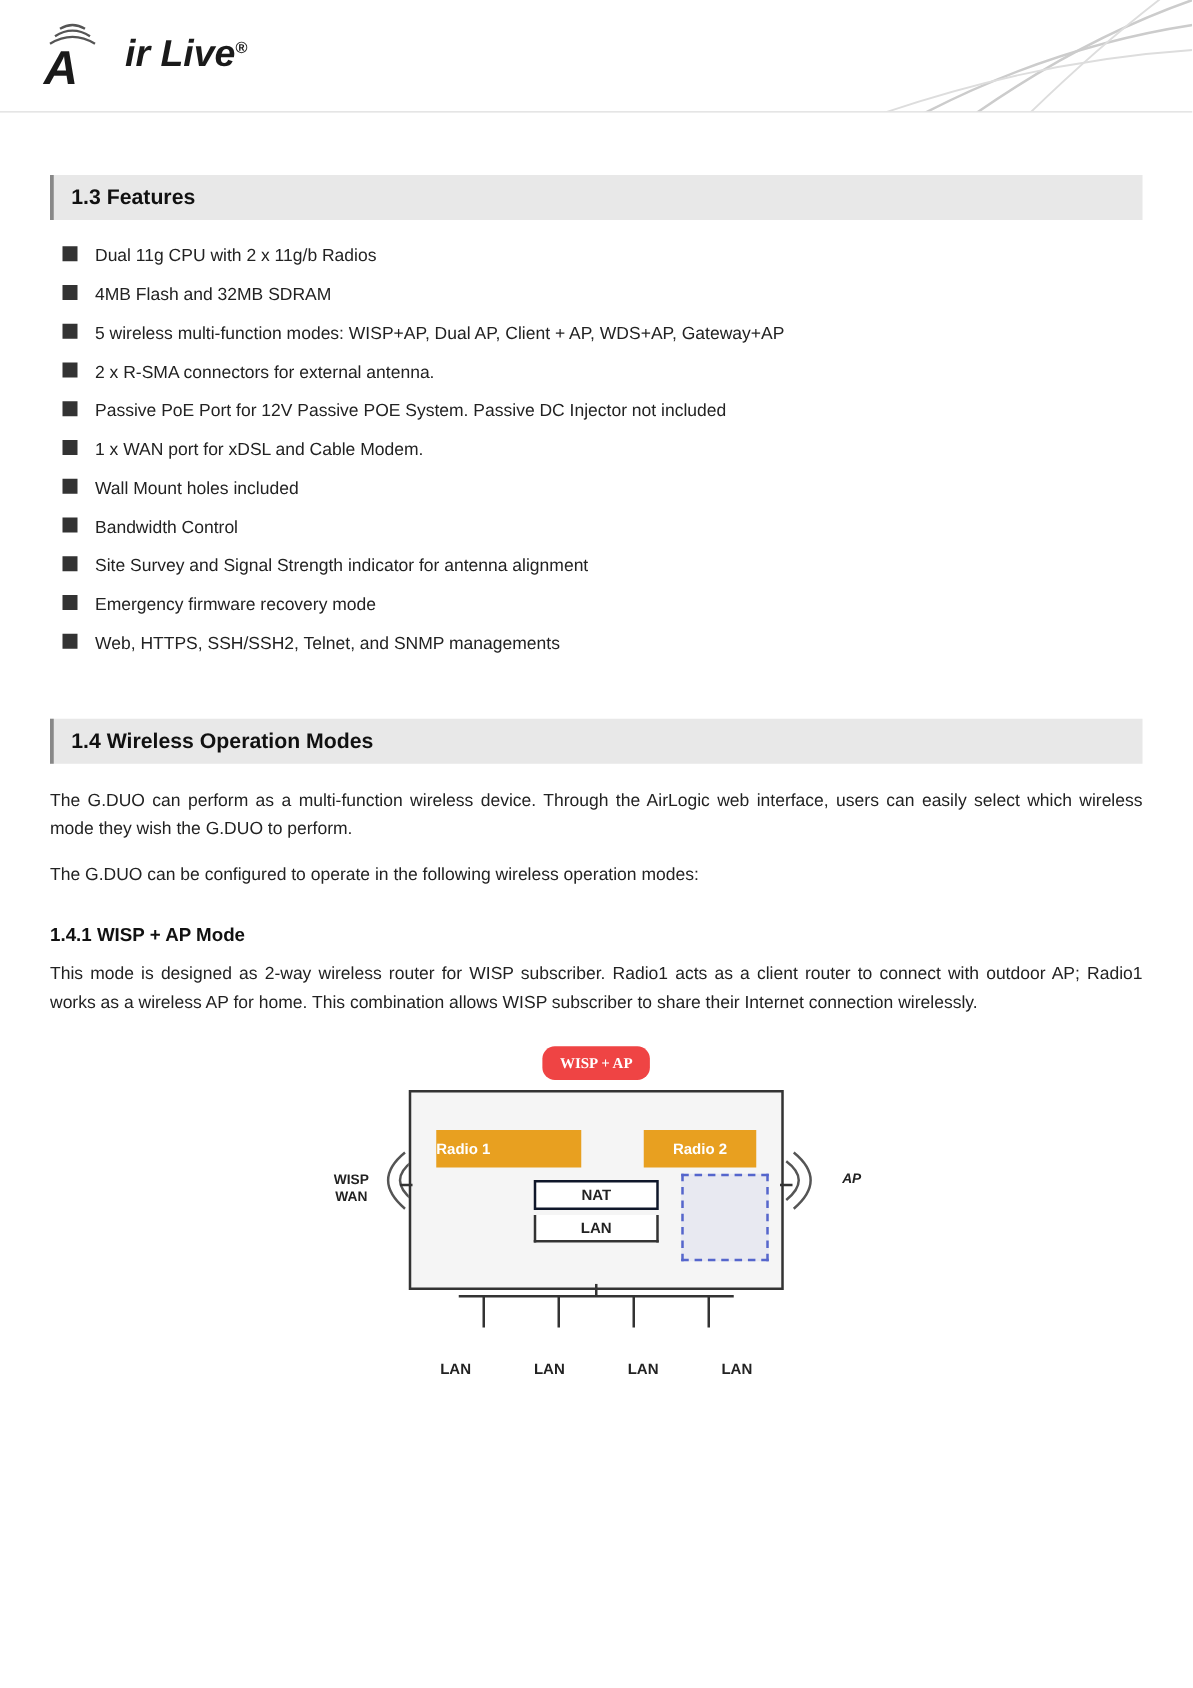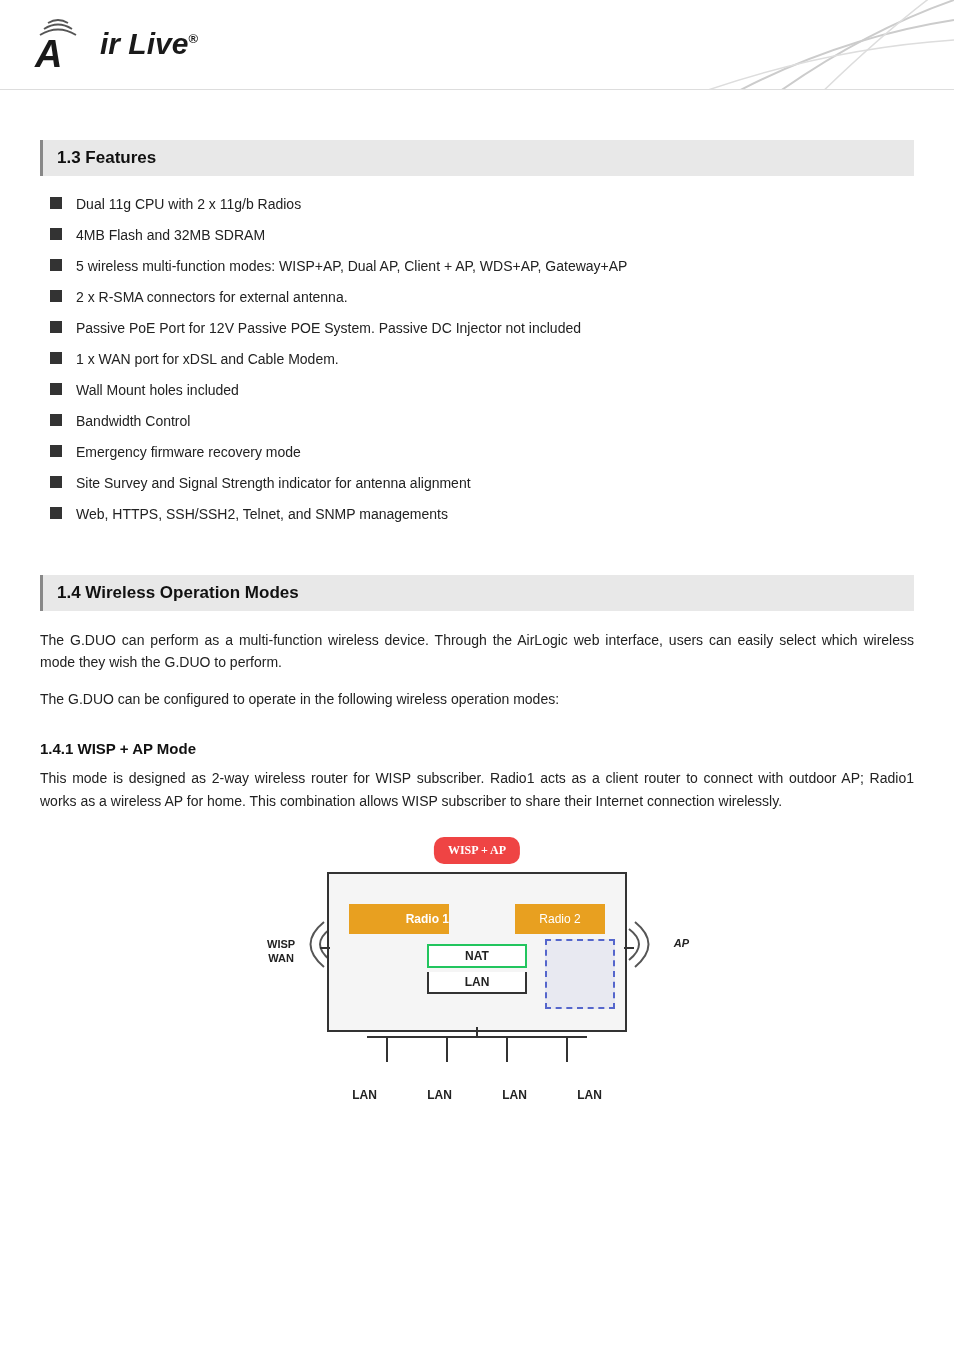--- a/index.html
+++ b/index.html
@@ -116,57 +116,57 @@
       border-radius: 10px;
       white-space: nowrap;
       font-family: Liberation Serif, serif;
     }
 
     
     .radio1-box {
       position: absolute;
       left: 20px;
       top: 30px;
-      width: 100px;
+      width: 116px;
       height: 30px;
       background: #e8a020;
       display: flex;
       align-items: center;
-      justify-content: flex-end;
+      justify-content: flex-start;
       font-size: 12px;
       font-weight: bold;
       color: #fff;
     }
     .radio2-box {
       position: absolute;
       right: 20px;
       top: 30px;
       width: 90px;
       height: 30px;
       background: #e8a020;
       display: flex;
       align-items: center;
       justify-content: center;
       font-size: 12px;
-      font-weight: normal;
+      font-weight: bold;
       color: #fff;
     }
 
     
     .nat-lan-area {
       position: absolute;
       left: 50%;
       top: 70px;
       transform: translateX(-50%);
       width: 100px;
       text-align: center;
     }
     .nat-box {
       background: #fff;
-      border: 2px solid #22c55e;
+      border: 2px solid #0f172a;
       font-size: 12px;
       font-weight: bold;
       padding: 3px 10px;
       margin-bottom: 4px;
     }
     .lan-box {
       background: #fff;
       border: 2px solid #333;
       font-size: 12px;
       font-weight: bold;
@@ -315,25 +315,25 @@
     <li>
       <span class="bullet-square"></span>
       <span>Wall Mount holes included</span>
     </li>
     <li>
       <span class="bullet-square"></span>
       <span>Bandwidth Control</span>
     </li>
     <li>
       <span class="bullet-square"></span>
+      <span>Site Survey and Signal Strength indicator for antenna alignment</span>
+    </li>
+    <li>
+      <span class="bullet-square"></span>
       <span>Emergency firmware recovery mode</span>
-    </li>
-    <li>
-      <span class="bullet-square"></span>
-      <span>Site Survey and Signal Strength indicator for antenna alignment</span>
     </li>
     <li>
       <span class="bullet-square"></span>
       <span>Web, HTTPS, SSH/SSH2, Telnet, and SNMP managements</span>
     </li>
   </ul>
 
   <div class="section-header" style="margin-top:50px;">
     <h2>1.4 Wireless  Operation  Modes</h2>
   </div>

